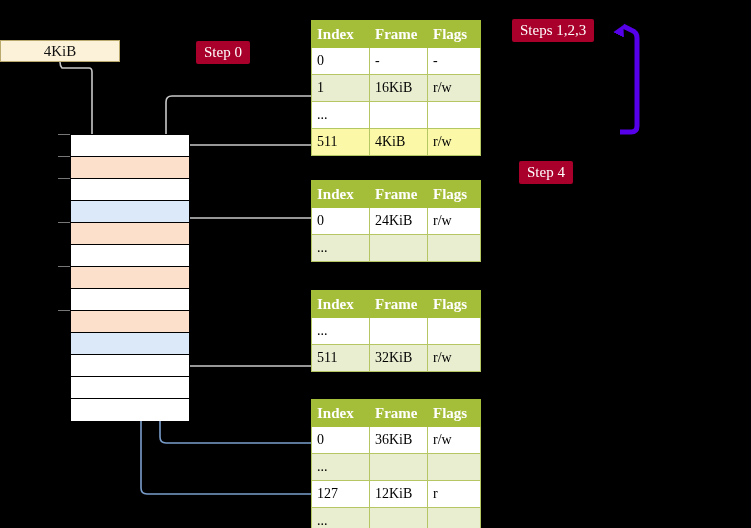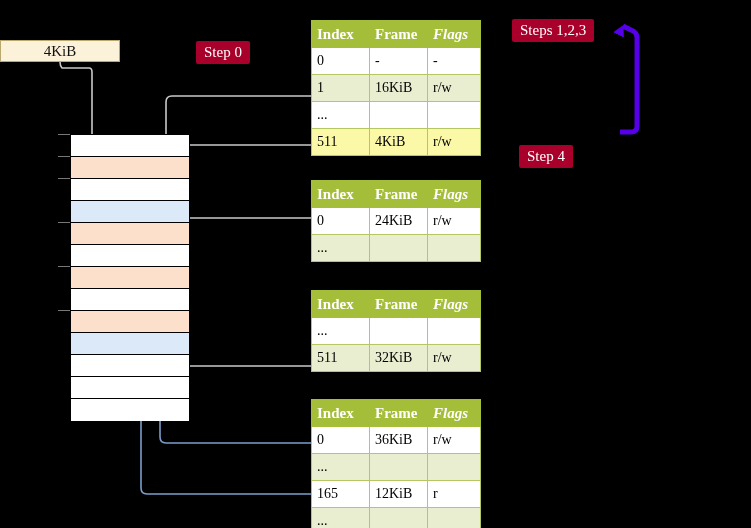--- a/index.html
+++ b/index.html
@@ -59,21 +59,21 @@
     color:#ffffff;
     font-weight:bold;
     font-size:15px;
     border:1px solid #a5be39;
   }
   .ptable td.c-index{width:58px;}
   .ptable td.c-frame{width:58px;}
   .ptable td.c-flags{width:53px;}
   .ptable th.c-index{width:58px;}
   .ptable th.c-frame{width:58px;}
-  .ptable th.c-flags{width:53px;font-style:italic;}
+  .ptable th.c-flags{width:53px;}
   .row-alt td{background:#e9eed0;}
   .row-plain td{background:#ffffff;}
   .hl td{background:#fbf9a8;}
 
   
   .mem{
     position:absolute;
     box-sizing:border-box;
     border:1px solid #000;
     background:#fff;
@@ -133,21 +133,21 @@
 
   <div class="kib-box" style="left:0px;top:40px;width:120px;height:22px;">
     <span>4KiB</span>
   </div>
 
   <div class="badge red" style="left:196px;top:41px;">Step 0</div>
 
   <div class="badge red" style="left:512px;top:19px;">Steps 1,2,3</div>
 
 
-  <div class="badge red" style="left:519px;top:145px;">Step 4</div>
+  <div class="badge red" style="left:519px;top:161px;">Step 4</div>
 
   <div class="mem" style="left:70px;top:134px;width:120px;height:287px;">
     <div class="mem-row"></div>
     <div class="mem-row orange"></div>
     <div class="mem-row"></div>
     <div class="mem-row bluish"></div>
     <div class="mem-row orange"></div>
     <div class="mem-row"></div>
     <div class="mem-row orange"></div>
     <div class="mem-row"></div>
@@ -246,21 +246,21 @@
       <td class="c-index">0</td>
       <td class="c-frame">36KiB</td>
       <td class="c-flags">r/w</td>
     </tr>
     <tr class="row-alt">
       <td class="c-index">...</td>
       <td class="c-frame"></td>
       <td class="c-flags"></td>
     </tr>
     <tr class="row-plain">
-      <td class="c-index">165</td>
+      <td class="c-index">127</td>
       <td class="c-frame">12KiB</td>
       <td class="c-flags">r</td>
     </tr>
     <tr class="row-alt">
       <td class="c-index">...</td>
       <td class="c-frame"></td>
       <td class="c-flags"></td>
     </tr>
   </tbody>
     </table>

